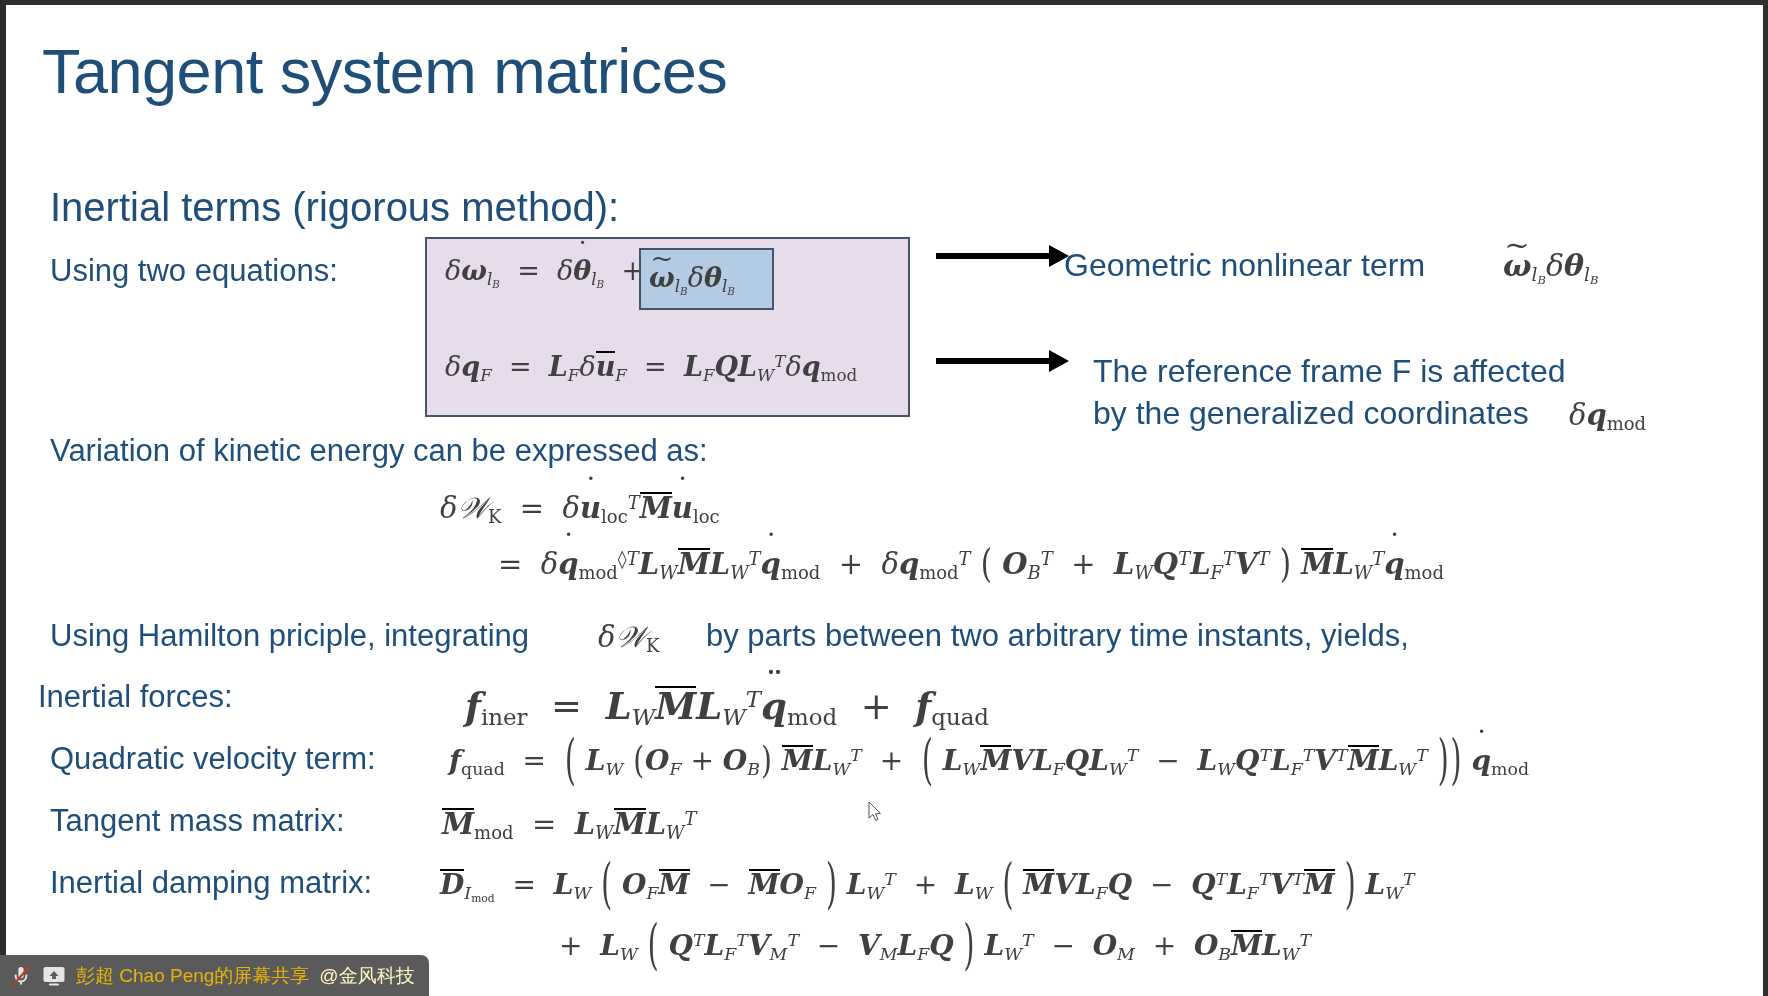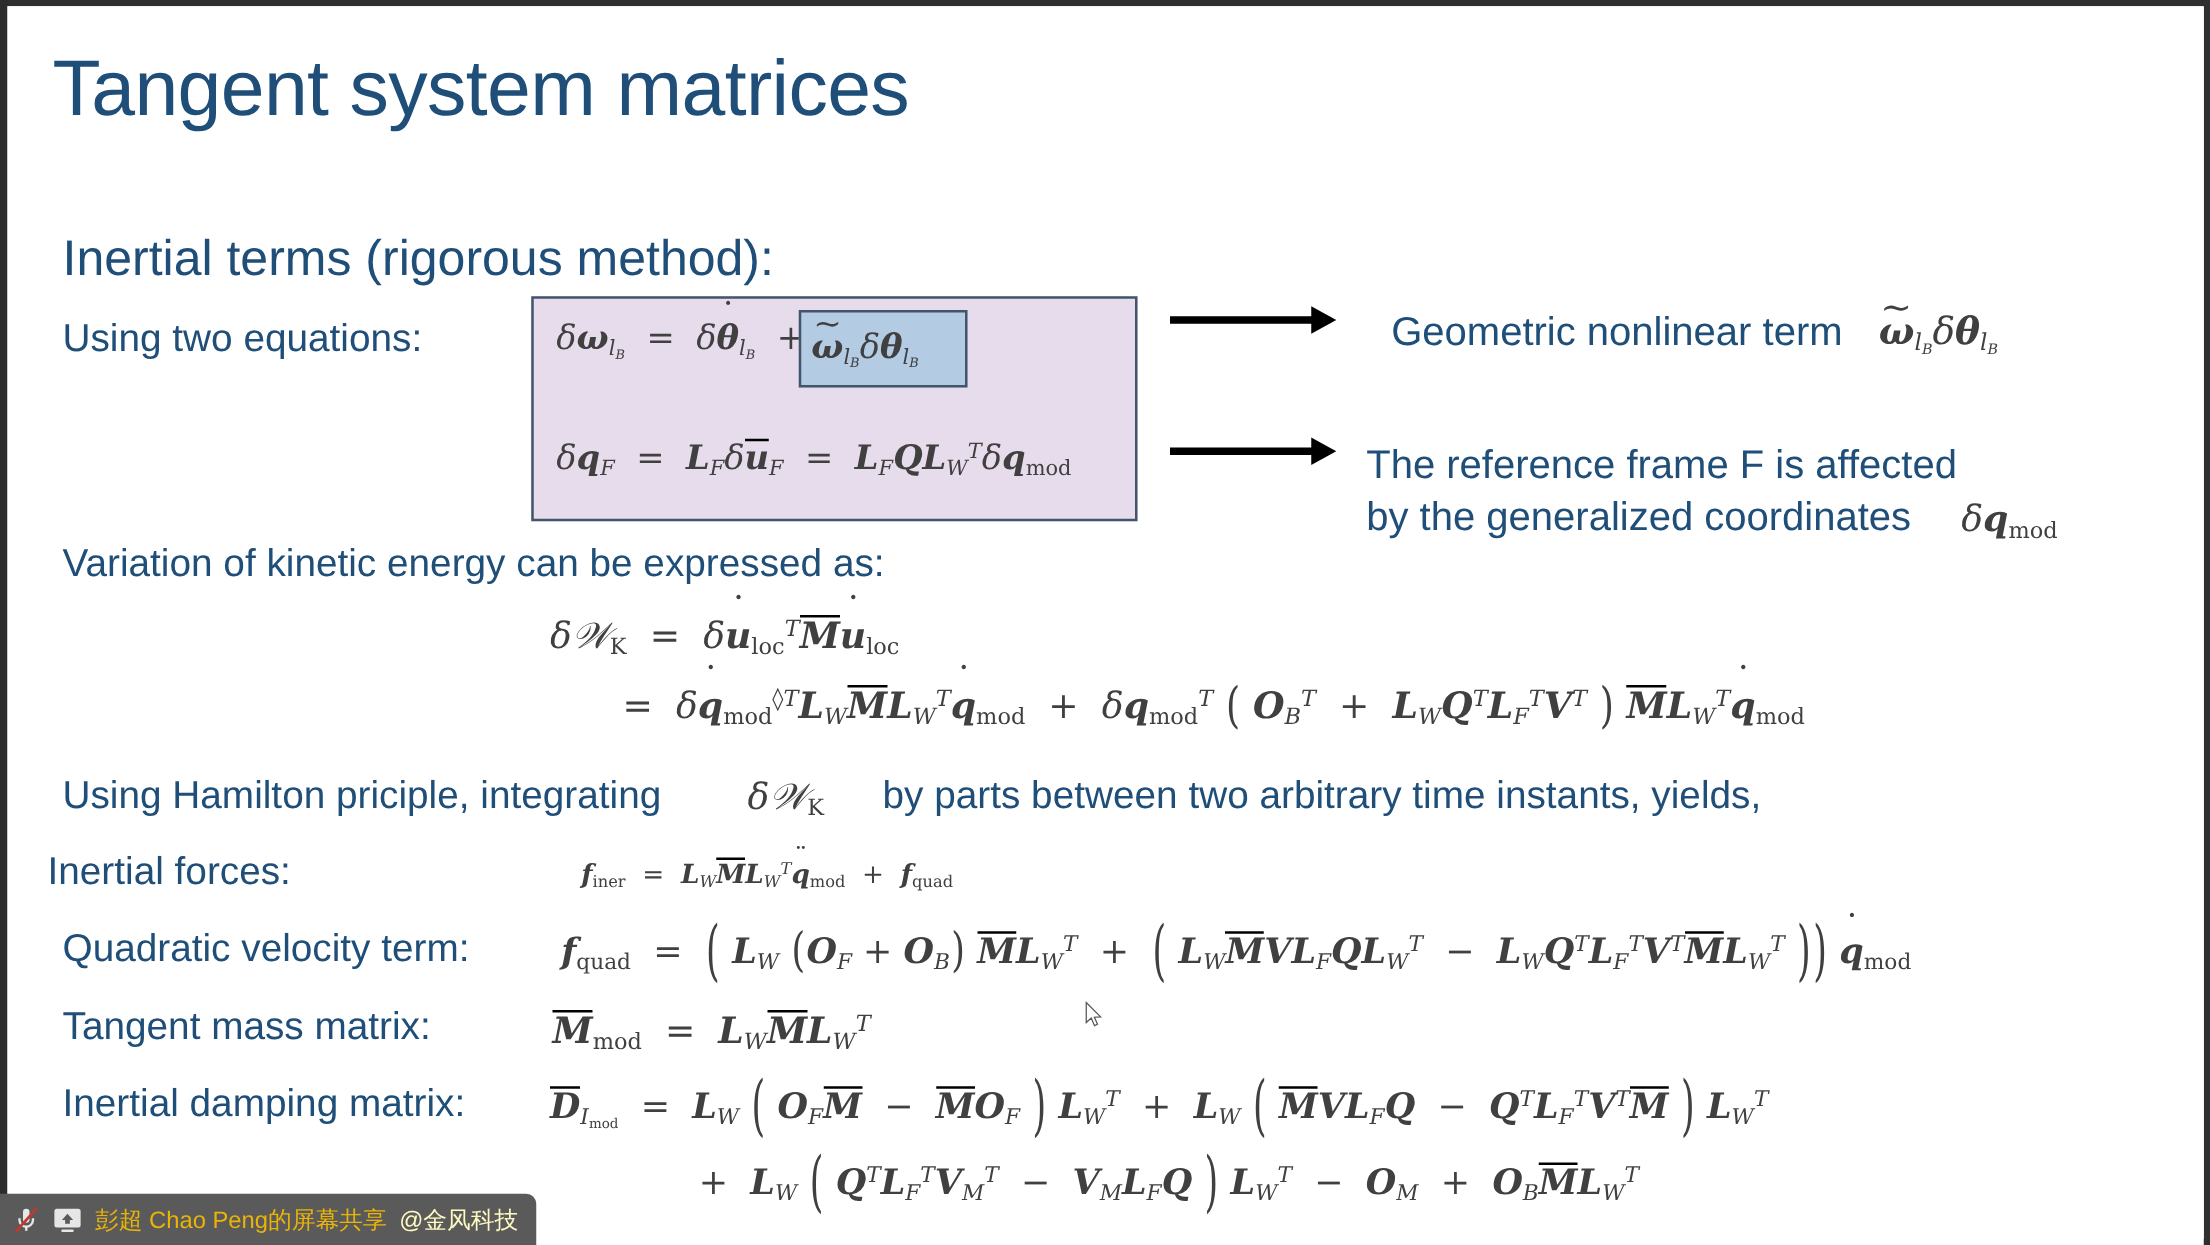--- a/index.html
+++ b/index.html
@@ -287,21 +287,21 @@
     <div class="arrow" style="left:930px; top:240px; width:135px;">
       <div class="shaft" style="width:115px;"></div>
       <div class="head" style="left:113px;"></div>
     </div>
 
     <div class="arrow" style="left:930px; top:345px; width:135px;">
       <div class="shaft" style="width:115px;"></div>
       <div class="head" style="left:113px;"></div>
     </div>
 
-    <div class="body-text" style="left:1107px; top:242px; font-size:32px;">Geometric nonlinear term</div>
+    <div class="body-text" style="left:1058px; top:242px; font-size:32px;">Geometric nonlinear term</div>
     <div class="math" style="position:absolute; left:1497px; top:246px; font-size:30px;">
       <span class="tildeacc"><span class="bi">ω</span></span><sub><span class="mi">l<sub class="rm"><span class="mi">B</span></sub></span></sub><span class="mi">δ</span><span class="bi">θ</span><sub><span class="mi">l<sub class="rm"><span class="mi">B</span></sub></span></sub>
     </div>
 
     <div class="body-text" style="left:1087px; top:348px; font-size:32px;">The reference frame F is affected</div>
     <div class="body-text" style="left:1087px; top:390px; font-size:32px;">by the generalized coordinates</div>
     <div class="math" style="position:absolute; left:1563px; top:396px; font-size:29px;">
       <span class="mi">δ</span><span class="bi">q</span><sub class="rm">mod</sub>
     </div>
 
@@ -326,21 +326,21 @@
       <span class="ovl"><span class="bi">M</span></span><span class="bi">L</span><sub><span class="mi">W</span></sub><sup><span class="mi">T</span></sup><span class="dotacc"><span class="bi">q</span></span><sub class="rm">mod</sub>
     </div>
 
     <div class="body-text" style="left:44px; top:613px; font-size:31px;">Using Hamilton priciple, integrating</div>
     <div class="math" style="position:absolute; left:592px; top:618px; font-size:29px;">
       <span class="mi">δ</span><span style="font-family:'DejaVu Serif',serif; font-style:italic;">𝒲</span><sub class="rm">K</sub>
     </div>
     <div class="body-text" style="left:700px; top:613px; font-size:31px;">by parts between two arbitrary time instants, yields,</div>
 
     <div class="body-text" style="left:32px; top:674px; font-size:31px;">Inertial forces:</div>
-    <div class="math" style="position:absolute; left:459px; top:681px; font-size:21px;">
+    <div class="math" style="position:absolute; left:459px; top:681px; font-size:37px;">
       <span class="bi">f</span><sub class="rm">iner</sub>
       <span class="rm">&nbsp;=&nbsp;</span>
       <span class="bi">L</span><sub><span class="mi">W</span></sub><span class="ovl"><span class="bi">M</span></span><span class="bi">L</span><sub><span class="mi">W</span></sub><sup><span class="mi">T</span></sup><span class="ddotacc"><span class="bi">q</span></span><sub class="rm">mod</sub>
       <span class="rm">&nbsp;+&nbsp;</span>
       <span class="bi">f</span><sub class="rm">quad</sub>
     </div>
 
     <div class="body-text" style="left:44px; top:736px; font-size:31px;">Quadratic velocity term:</div>
     <div class="math" style="position:absolute; left:443px; top:740px; font-size:28px;">
       <span class="bi">f</span><sub class="rm">quad</sub>

